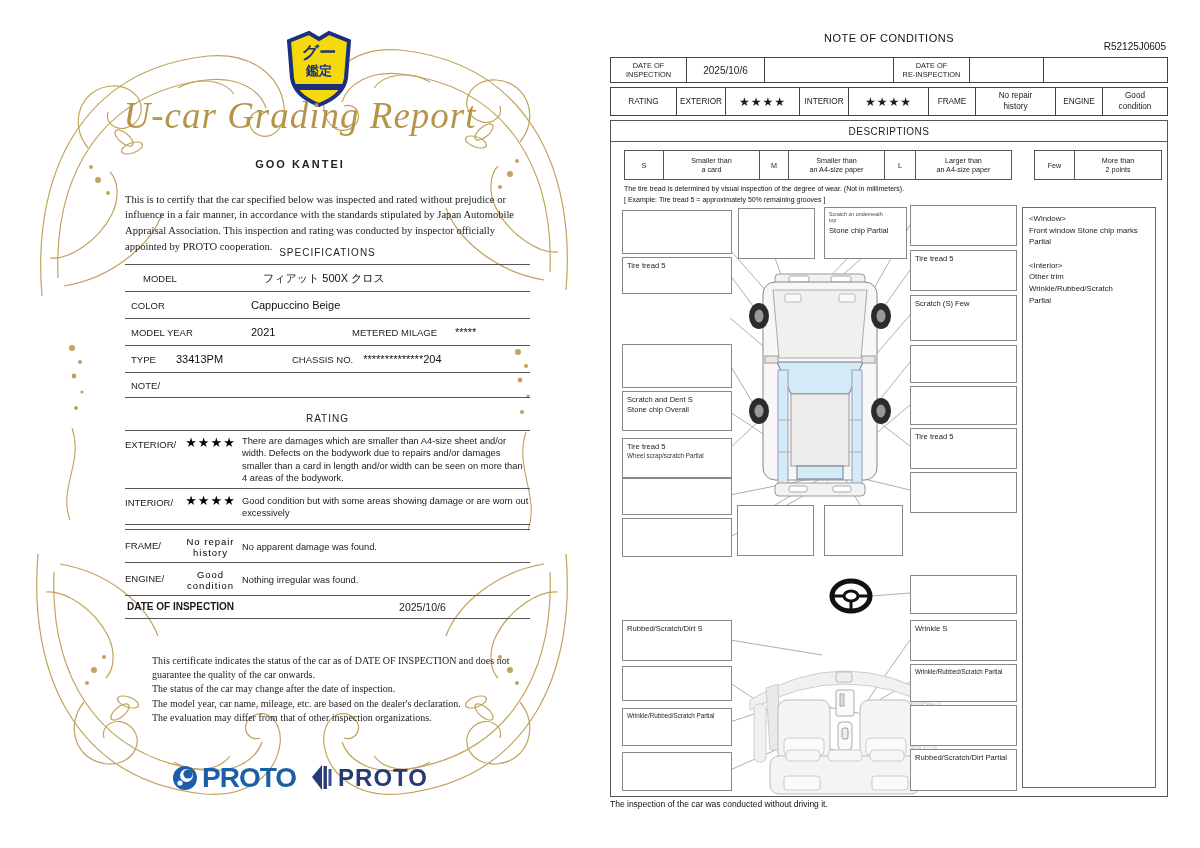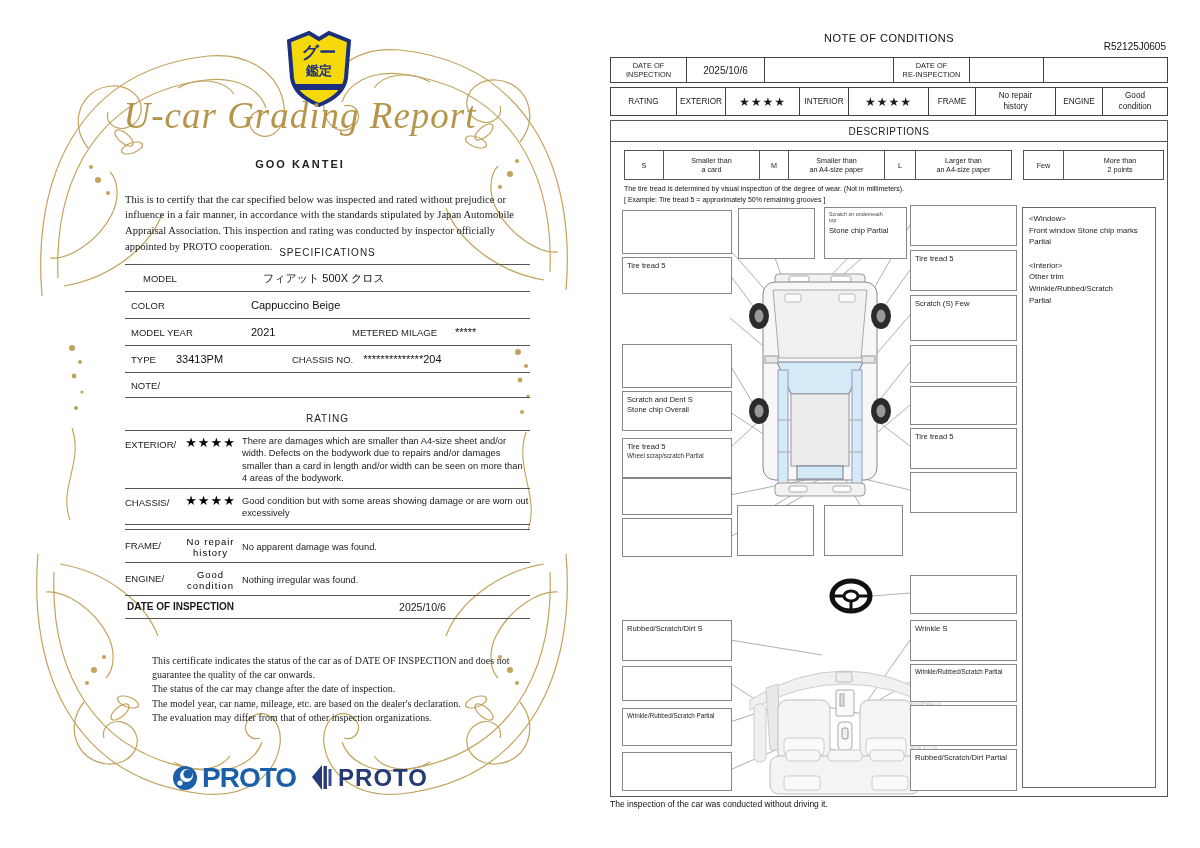--- a/index.html
+++ b/index.html
@@ -155,21 +155,21 @@
 
     <div class="sec-head" style="top:413px;">RATING</div>
 
     <div class="rate-table">
       <div class="rate-row first">
         <span class="rate-label">EXTERIOR/</span>
         <span class="rate-val">★★★★</span>
         <span class="rate-desc">There are damages which are smaller than A4-size sheet and/or width. Defects on the bodywork due to repairs and/or damages smaller than a card in length and/or width can be seen on more than 4 areas of the bodywork.</span>
       </div>
       <div class="rate-row">
-        <span class="rate-label">CHASSIS/</span>
+        <span class="rate-label">INTERIOR/</span>
         <span class="rate-val">★★★★</span>
         <span class="rate-desc" style="padding-top:2px;">Good condition but with some areas showing damage or are worn out excessively</span>
       </div>
       <div class="gap-row"></div>
       <div class="rate-row" style="border-top:1.5px solid #555;">
         <span class="rate-label" style="padding-top:6px;">FRAME/</span>
         <span class="rate-val txt preline">No repair
 history</span>
         <span class="rate-desc" style="padding-top:7px;">No apparent damage was found.</span>
       </div>
@@ -249,21 +249,21 @@
       <div style="width:38px;">S</div>
       <div class="preline" style="width:95px;">Smaller than
 a card</div>
       <div style="width:28px;">M</div>
       <div class="preline" style="width:95px;">Smaller than
 an A4-size paper</div>
       <div style="width:30px;">L</div>
       <div class="preline" style="width:95px;">Larger than
 an A4-size paper</div>
     </div>
-    <div class="legend" style="left:413px;top:150px;height:28px;gap:13px;">
+    <div class="legend" style="left:424px;top:150px;height:28px;">
       <div style="width:39px;">Few</div>
       <div class="preline" style="width:86px;">More than
 2 points</div>
     </div>
 
     <div class="tire-note" style="left:14px;top:183px;">The tire tread is determined by visual inspection of the degree of wear. (Not in millimeters).</div>
     <div class="tire-note" style="left:14px;top:194px;">[ Example: Tire tread 5 = approximately 50% remaining grooves ]</div>
 
     <svg class="lines-svg" style="left:0;top:0;width:558px;height:848px;" viewBox="0 0 558 848">
       <g stroke="#9a9a9a" stroke-width="0.8">

